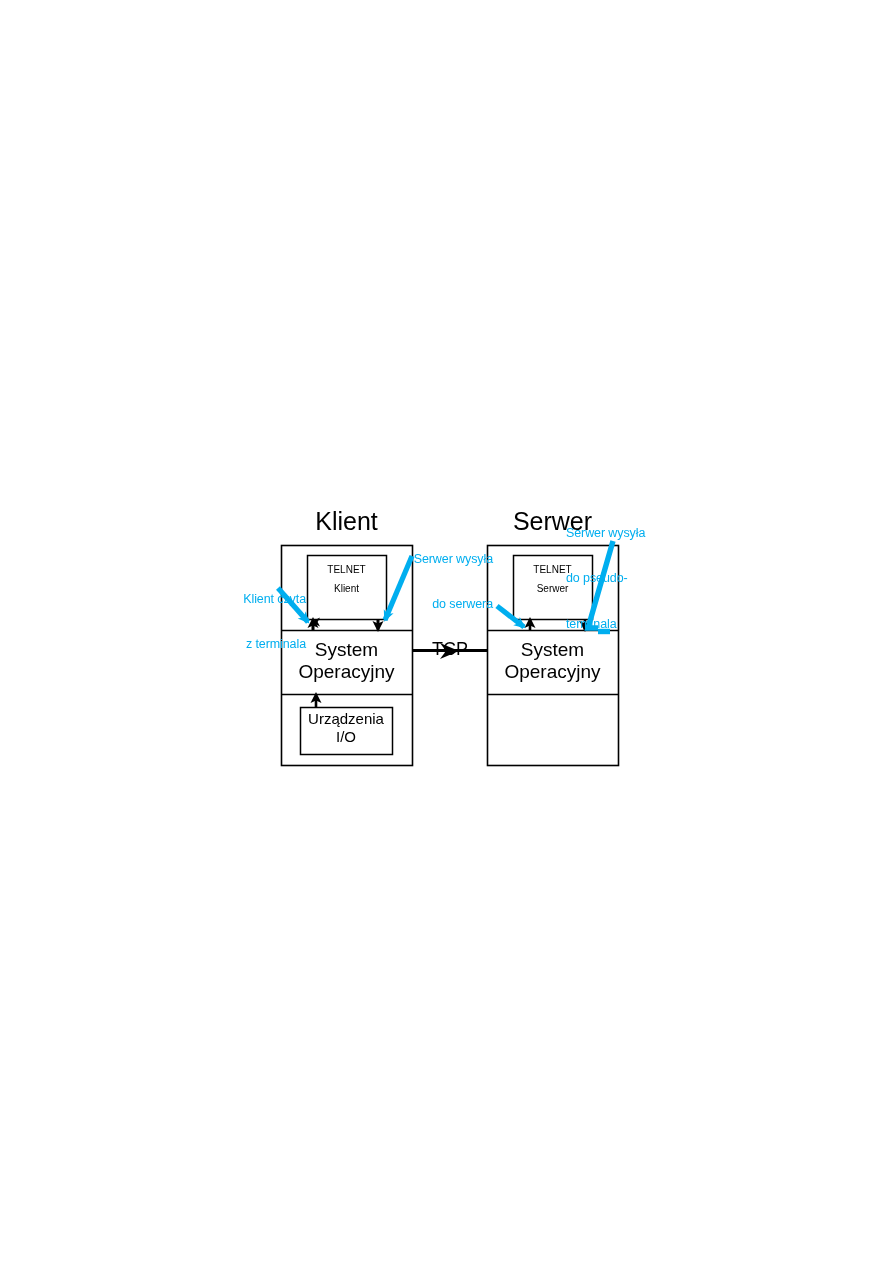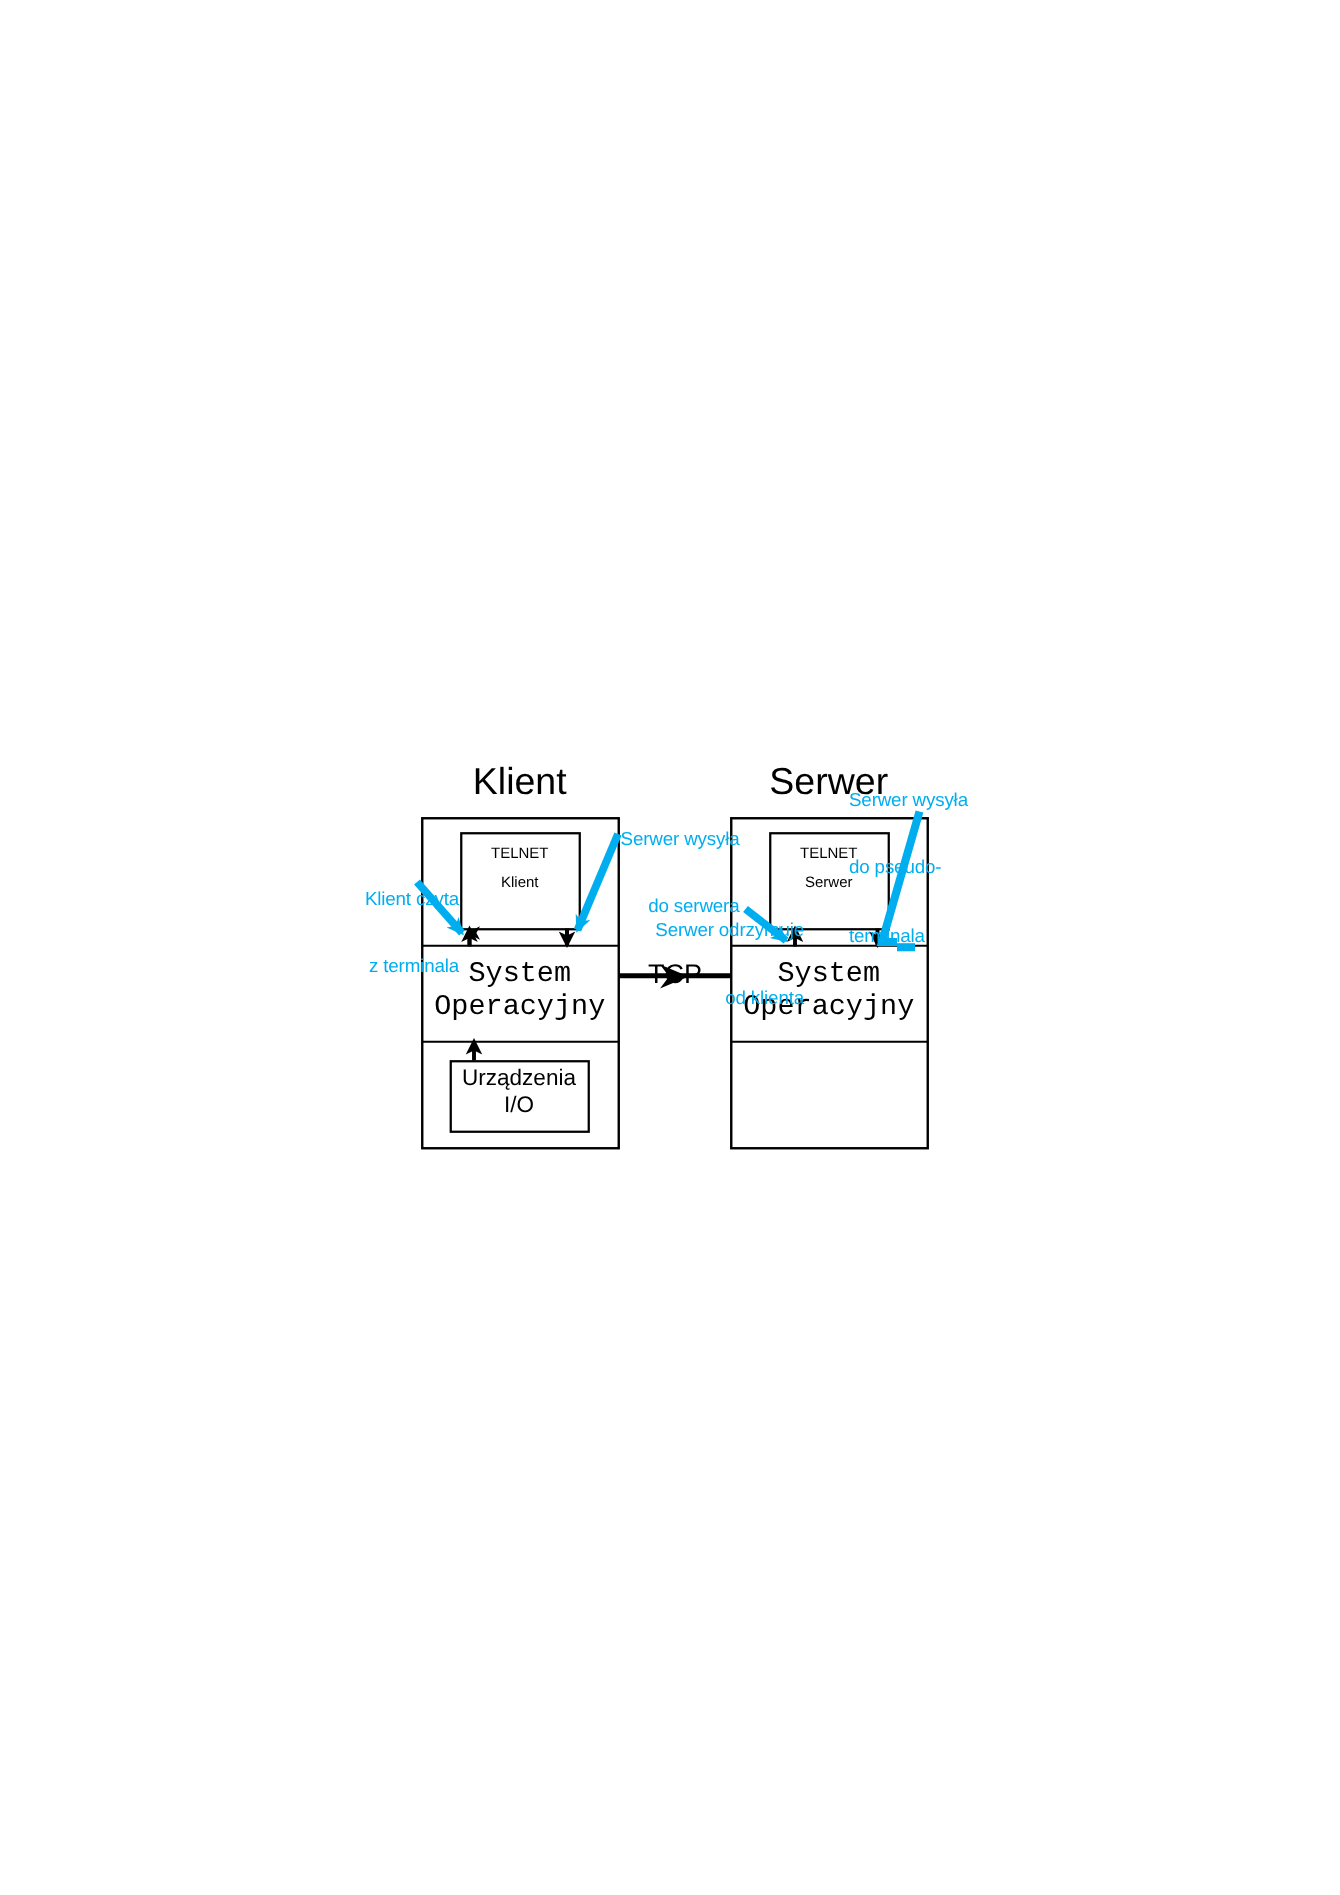--- a/index.html
+++ b/index.html
@@ -35,21 +35,21 @@
   }
   .host-title {
     font-size: 25px;
     color: #000000;
     font-family: "Liberation Sans", sans-serif;
     text-align: center;
   }
   .box-label {
     font-size: 19px;
     color: #000000;
-    font-family: Liberation Mono, monospace;
+    font-family: Liberation Sans, sans-serif;
     text-align: center;
     line-height: 1.12;
   }
   .inner-label {
     font-size: 10px;
     color: #000000;
     font-family: "Liberation Sans", sans-serif;
     text-align: center;
     line-height: 1.15;
   }
@@ -186,24 +186,20 @@
   <div class="txt annot right-al" style="left:196px; top:561px; width:110px;">
     <div>Klient czyta</div>
     <div>z terminala</div>
   </div>
 
   <div class="txt annot right-al" style="left:388px; top:521px; width:105px;">
     <div>Serwer wysyła</div>
     <div>do serwera</div>
   </div>
 
-  <div class="txt annot right-al" style="left:400px; top:582px; width:136px;">
-    <div>Serwer odrzymuje</div>
-    <div>od klienta</div>
-  </div>
 
   <div class="txt annot left-al" style="left:566px; top:495px; width:120px;">
     <div>Serwer wysyła</div>
     <div>do pseudo-</div>
     <div>terminala</div>
   </div>
 
 </div>
 
 </body></html>

